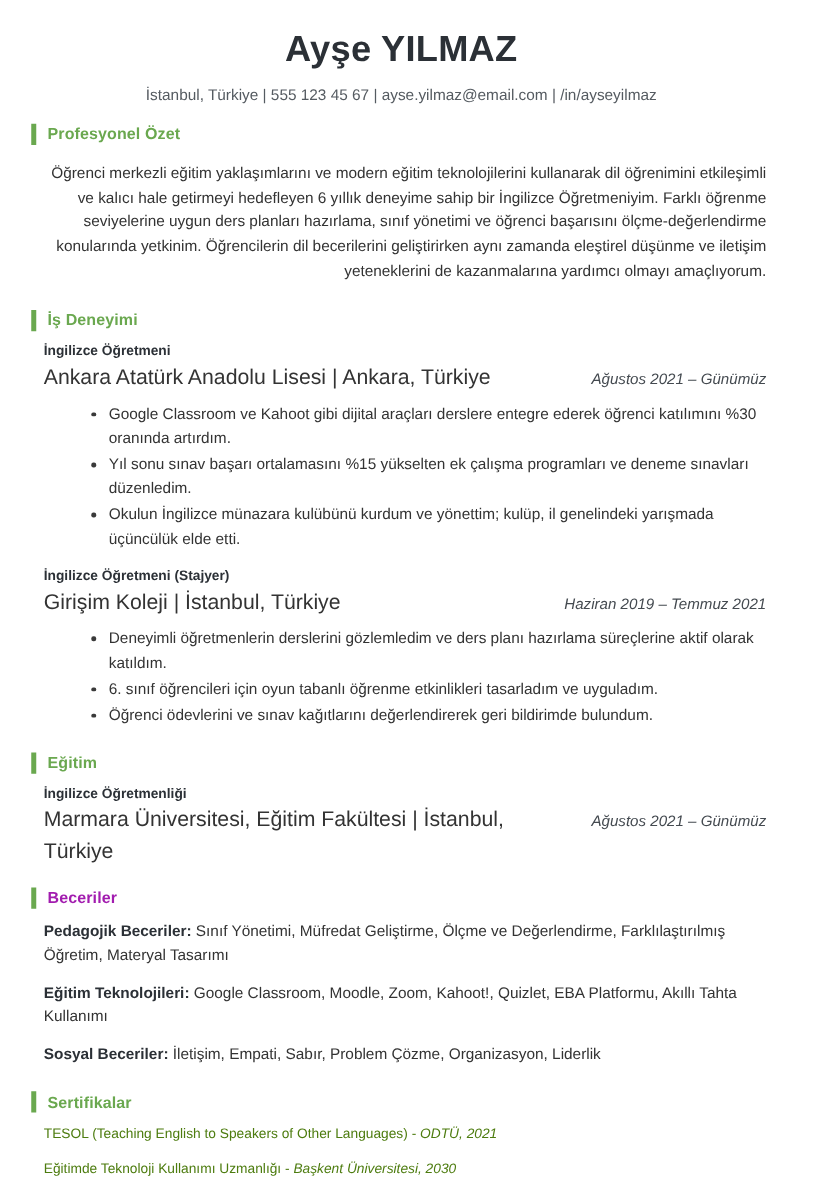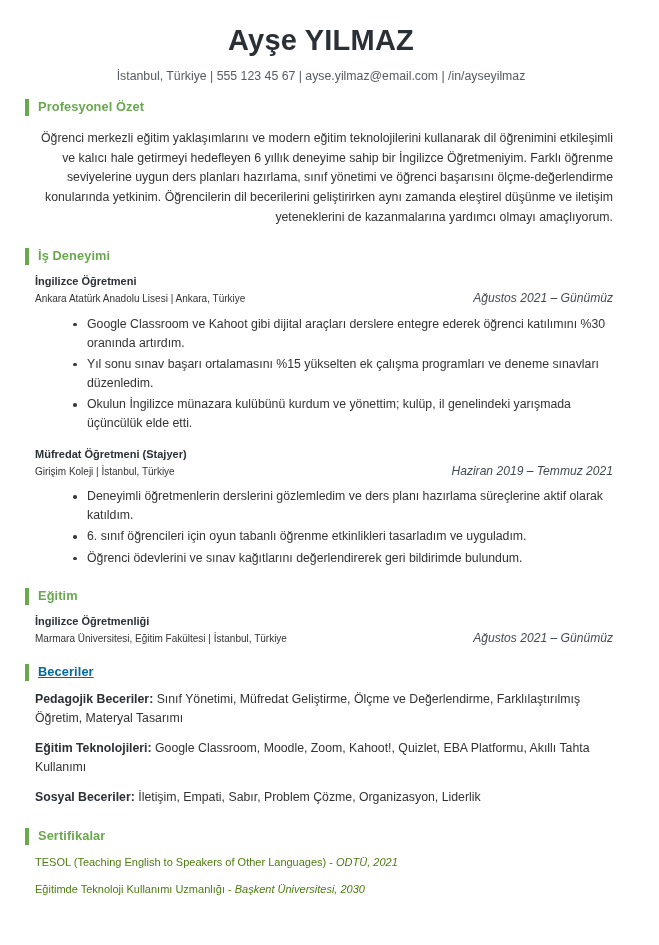--- a/index.html
+++ b/index.html
@@ -89,21 +89,21 @@
     color: #2b3036;
     line-height: 1.45;
   }
   .entry-row {
     display: flex;
     justify-content: space-between;
     align-items: baseline;
     line-height: 1.45;
   }
   .entry-sub {
-    font-size: 10px;
+    font-size: 17px;
     color: #333333;
   }
   .entry-date {
     font-size: 12.1px;
     font-style: italic;
     color: #444a50;
     white-space: nowrap;
     padding-left: 14px;
   }
   ul.bullets {
@@ -193,21 +193,21 @@
           <span class="entry-date">Ağustos 2021 – Günümüz</span>
         </div>
         <ul class="bullets">
           <li>Google Classroom ve Kahoot gibi dijital araçları derslere entegre ederek öğrenci katılımını %30 oranında artırdım.</li>
           <li>Yıl sonu sınav başarı ortalamasını %15 yükselten ek çalışma programları ve deneme sınavları düzenledim.</li>
           <li>Okulun İngilizce münazara kulübünü kurdum ve yönettim; kulüp, il genelindeki yarışmada üçüncülük elde etti.</li>
         </ul>
       </div>
 
       <div class="entry">
-        <div class="entry-title">Müfredat Öğretmeni (Stajyer)</div>
+        <div class="entry-title">İngilizce Öğretmeni (Stajyer)</div>
         <div class="entry-row">
           <span class="entry-sub">Girişim Koleji | İstanbul, Türkiye</span>
           <span class="entry-date">Haziran 2019 – Temmuz 2021</span>
         </div>
         <ul class="bullets">
           <li>Deneyimli öğretmenlerin derslerini gözlemledim ve ders planı hazırlama süreçlerine aktif olarak katıldım.</li>
           <li>6. sınıf öğrencileri için oyun tabanlı öğrenme etkinlikleri tasarladım ve uyguladım.</li>
           <li>Öğrenci ödevlerini ve sınav kağıtlarını değerlendirerek geri bildirimde bulundum.</li>
         </ul>
       </div>
@@ -227,21 +227,21 @@
           <span class="entry-sub">Marmara Üniversitesi, Eğitim Fakültesi | İstanbul, Türkiye</span>
           <span class="entry-date">Ağustos 2021 – Günümüz</span>
         </div>
       </div>
     </div>
   </div>
 
   <div class="section sec-skills">
     <div class="section-head">
       <span class="accent-bar" style="background: rgb(106, 168, 79);"></span>
-      <span class="section-title" style="color: #0369a1; text-decoration: underline;">Beceriler</span>
+      <span class="section-title" style="color: #a21caf;">Beceriler</span>
     </div>
     <div class="section-body">
       <div class="skill-line">
         <span class="skill-label">Pedagojik Beceriler:</span><span> Sınıf Yönetimi, Müfredat Geliştirme, Ölçme ve Değerlendirme, Farklılaştırılmış Öğretim, Materyal Tasarımı</span>
       </div>
       <div class="skill-line">
         <span class="skill-label">Eğitim Teknolojileri:</span><span> Google Classroom, Moodle, Zoom, Kahoot!, Quizlet, EBA Platformu, Akıllı Tahta Kullanımı</span>
       </div>
       <div class="skill-line">
         <span class="skill-label">Sosyal Beceriler:</span><span> İletişim, Empati, Sabır, Problem Çözme, Organizasyon, Liderlik</span>

